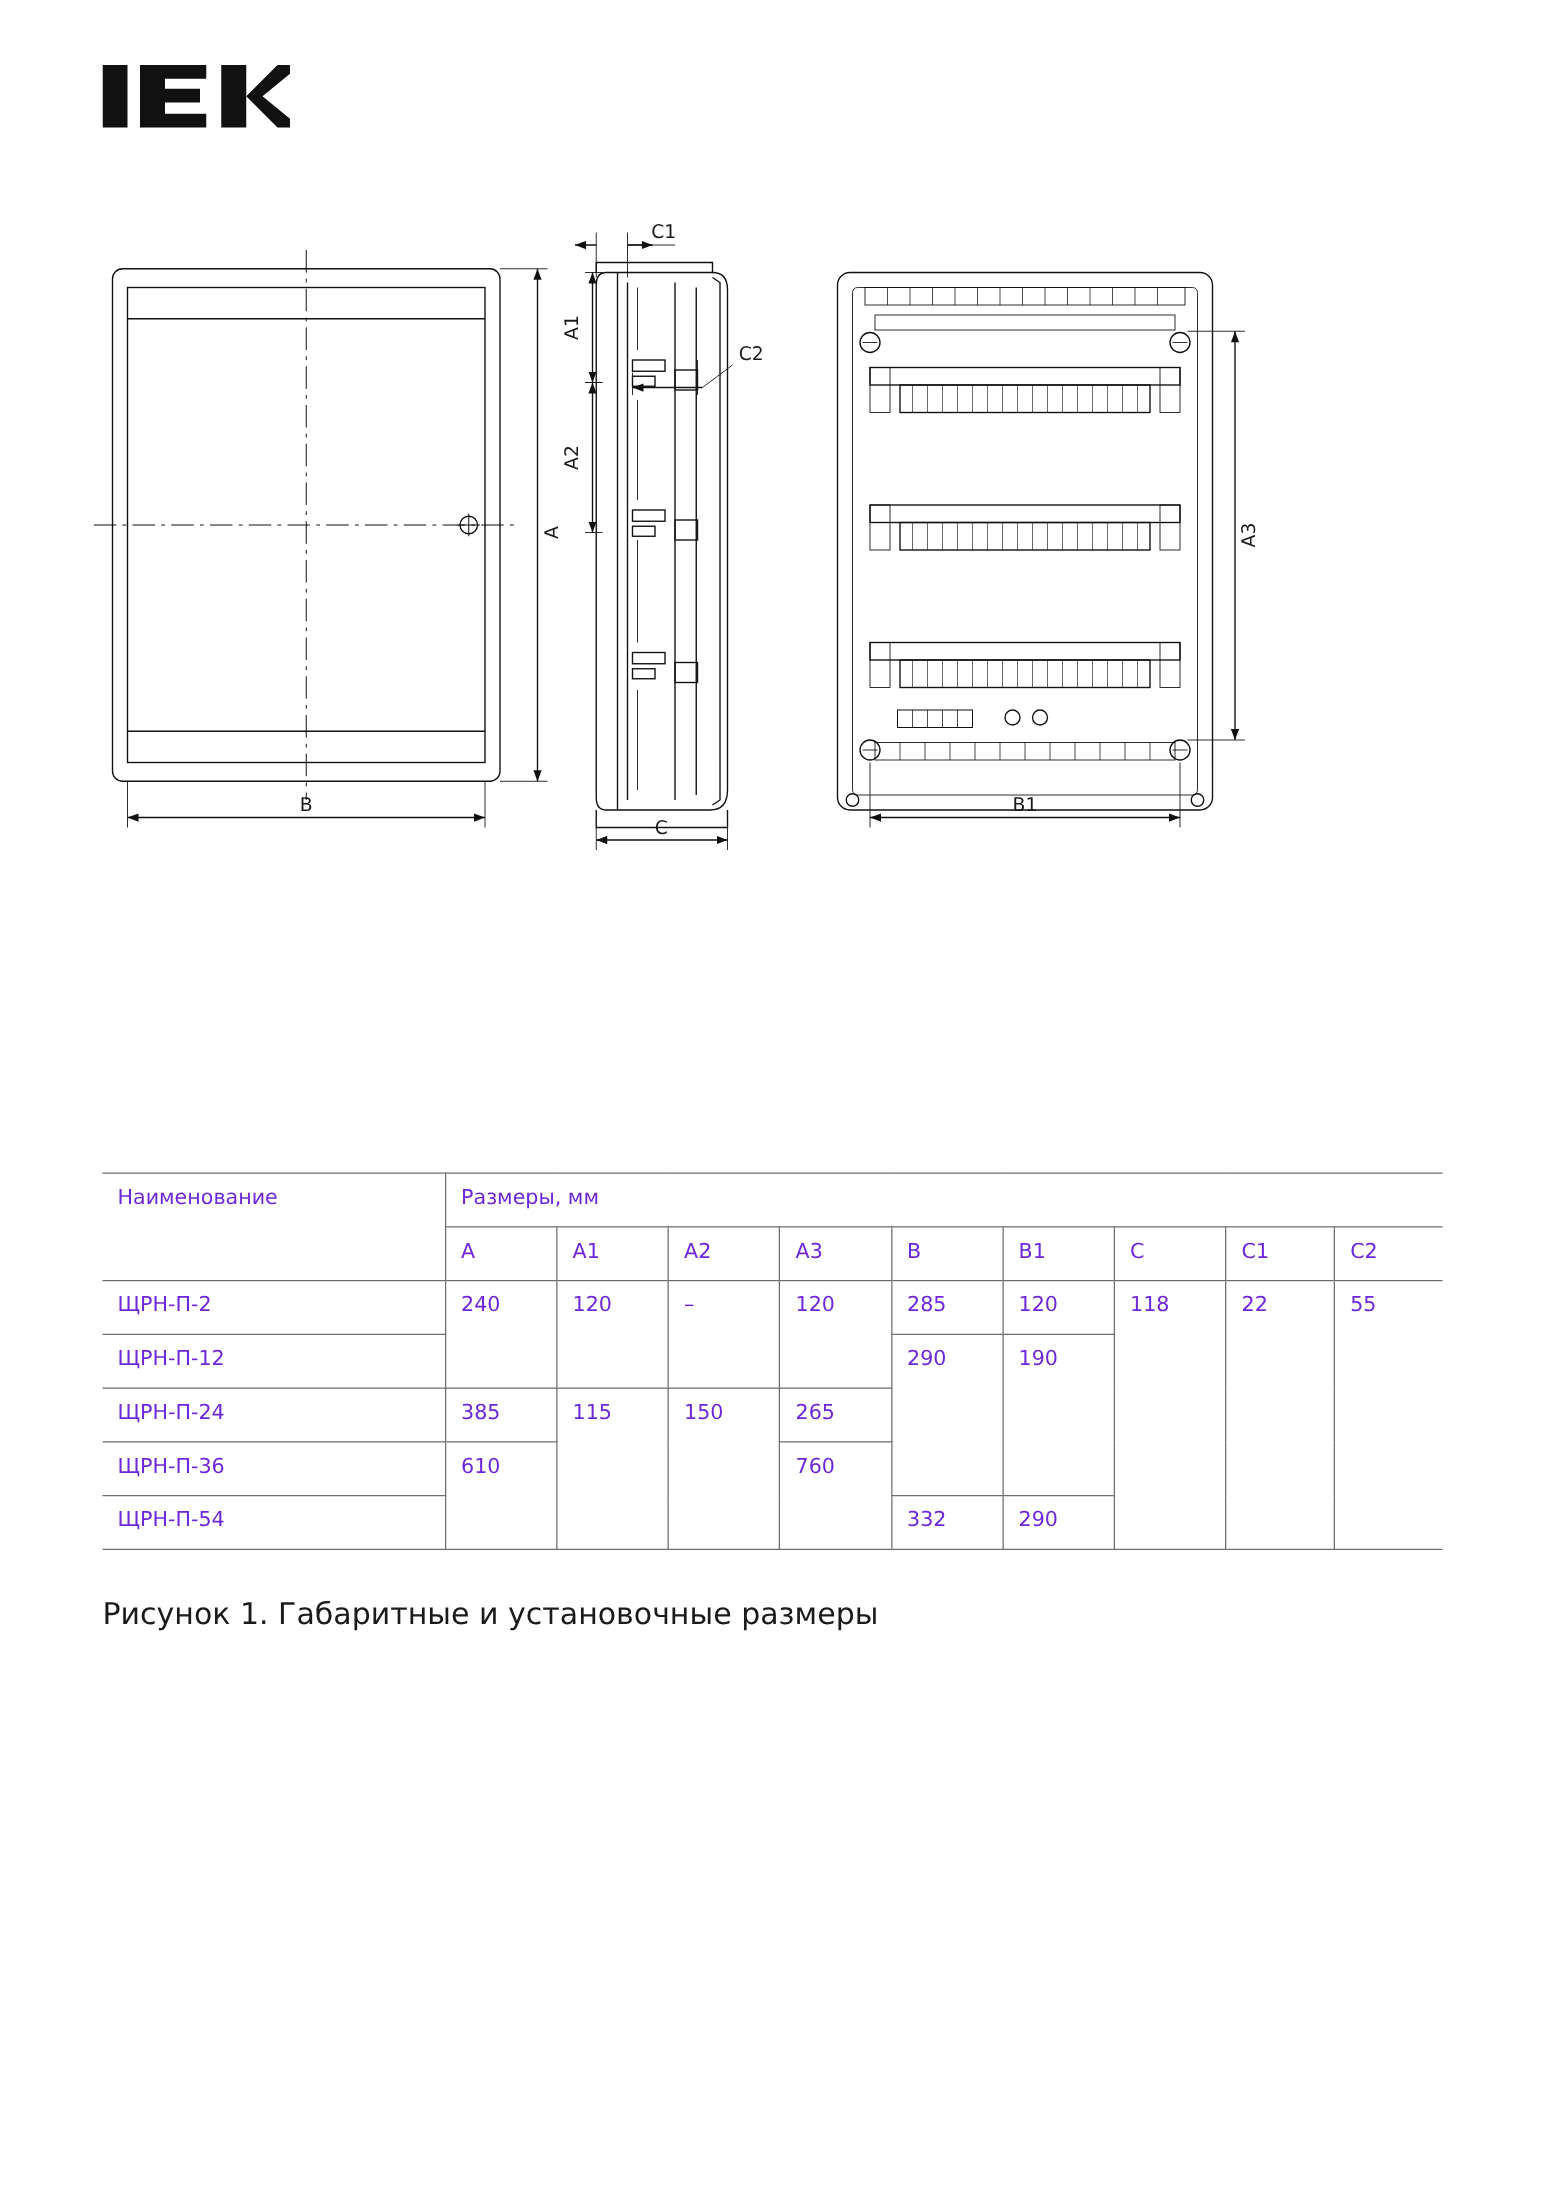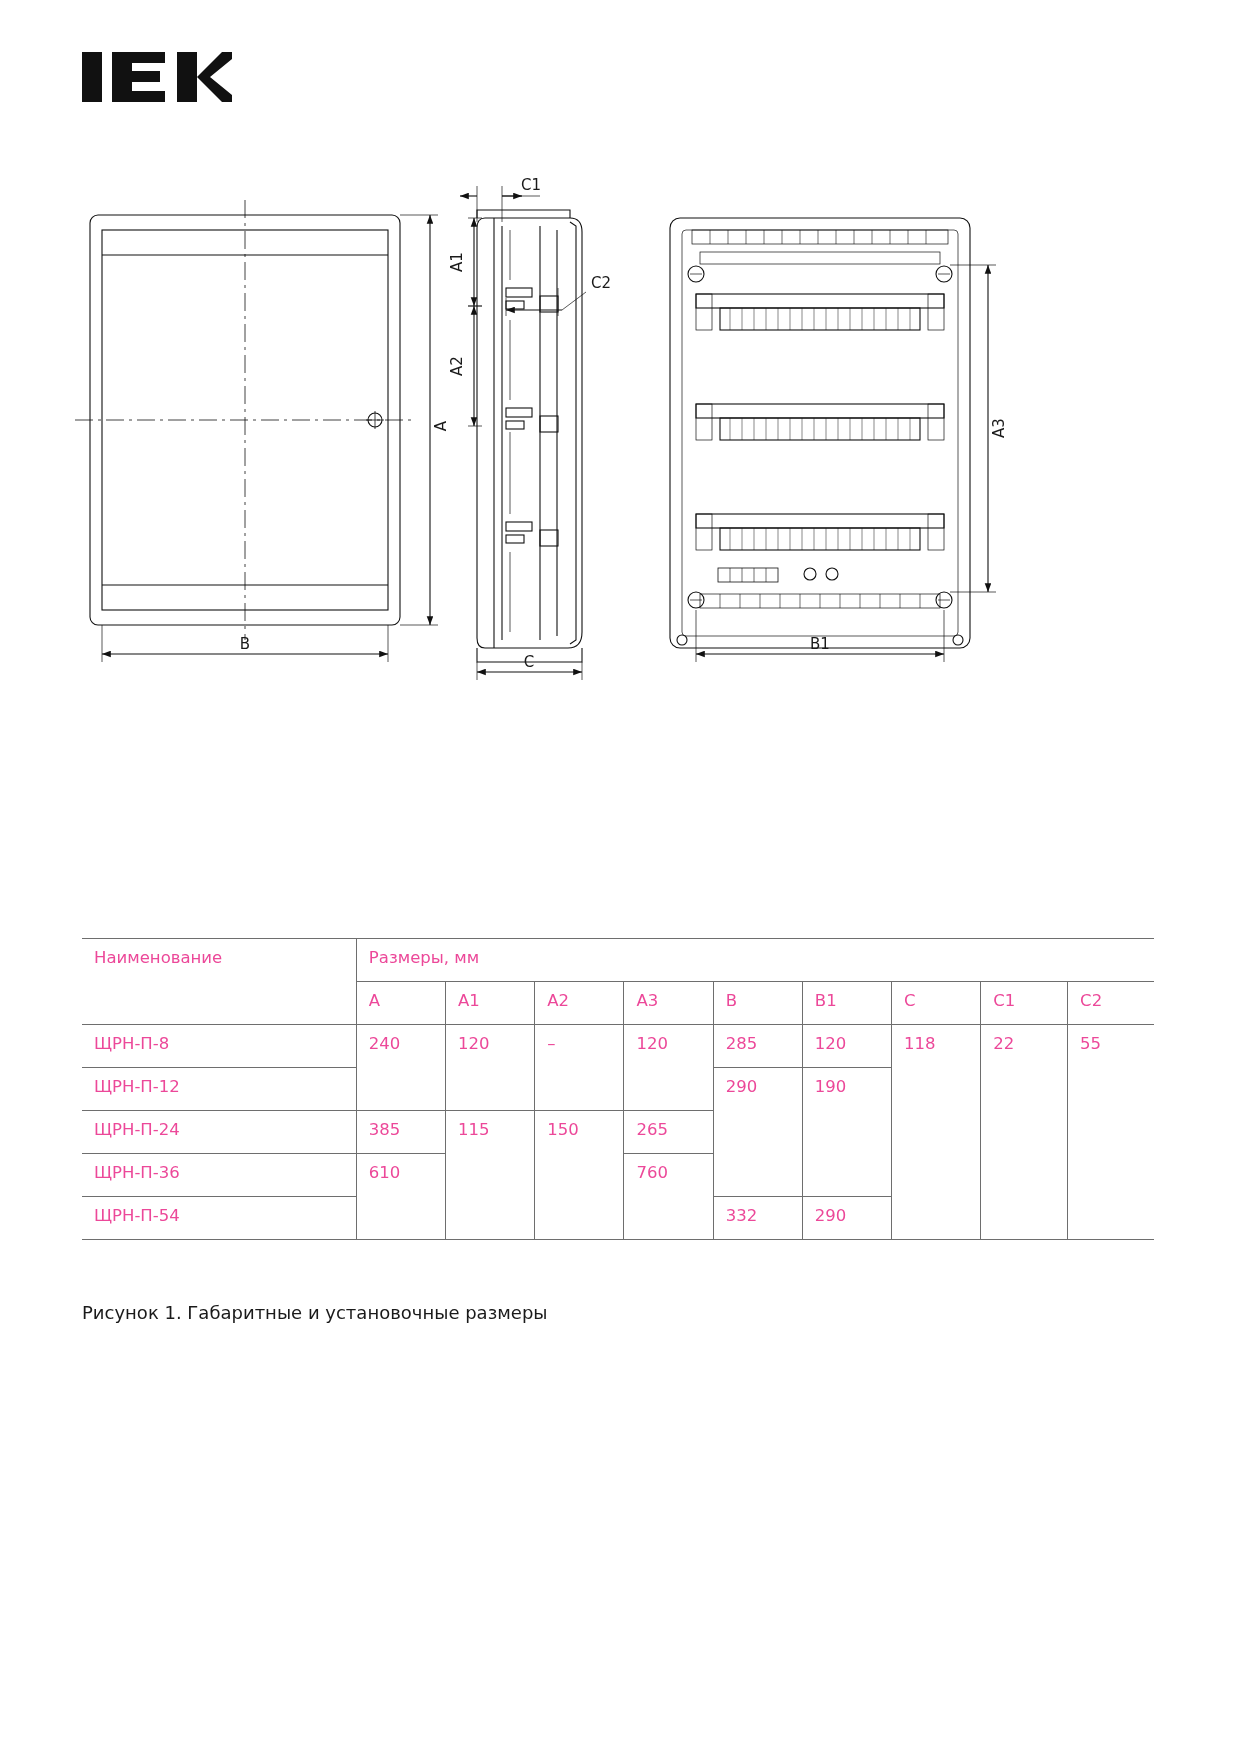--- a/index.html
+++ b/index.html
@@ -36,21 +36,21 @@
   .drawings svg { display: block; }
 
   
   .spec-table {
     position: absolute;
     left: 82px;
     top: 938px;
     width: 1072px;
     border-collapse: collapse;
     font-size: 16.5px;
-    color: #ec4899;
+    color: #6d28d9;
   }
   .spec-table td, .spec-table th {
     border: 1px solid #6e6e6e;
     padding: 9px 12px;
     text-align: left;
     font-weight: normal;
     vertical-align: top;
     height: 24px;
   }
   .col-name { width: 290px; }
@@ -60,23 +60,22 @@
   .spec-table tr > td:first-child,
   .spec-table tr > th:first-child { border-left: none; }
   .spec-table tr > td:last-child,
   .spec-table tr > th:last-child { border-right: none; }
 
   
   .caption {
     position: absolute;
     left: 82px;
     top: 1277px;
-    font-size: 18px;
+    font-size: 24px;
     color: #1a1a1a;
-    margin-top: 25px;
   }
 
   .dim-label {
     font-family: "DejaVu Sans", "Liberation Sans", sans-serif;
     font-size: 15px;
     fill: #1a1a1a;
   }
 </style>
 </head>
 <body>
@@ -377,21 +376,21 @@
       <th class="col-dim">B</th>
       <th class="col-dim">B1</th>
       <th class="col-dim">C</th>
       <th class="col-dim">C1</th>
       <th class="col-dim">C2</th>
     </tr>
   </thead>
   <tbody>
 
     <tr>
-      <td>ЩРН-П-8</td>
+      <td>ЩРН-П-2</td>
       <td rowspan="2">240</td>
       <td rowspan="2">120</td>
       <td rowspan="2">–</td>
       <td rowspan="2">120</td>
       <td>285</td>
       <td>120</td>
       <td rowspan="5">118</td>
       <td rowspan="5">22</td>
       <td rowspan="5">55</td>
     </tr>

